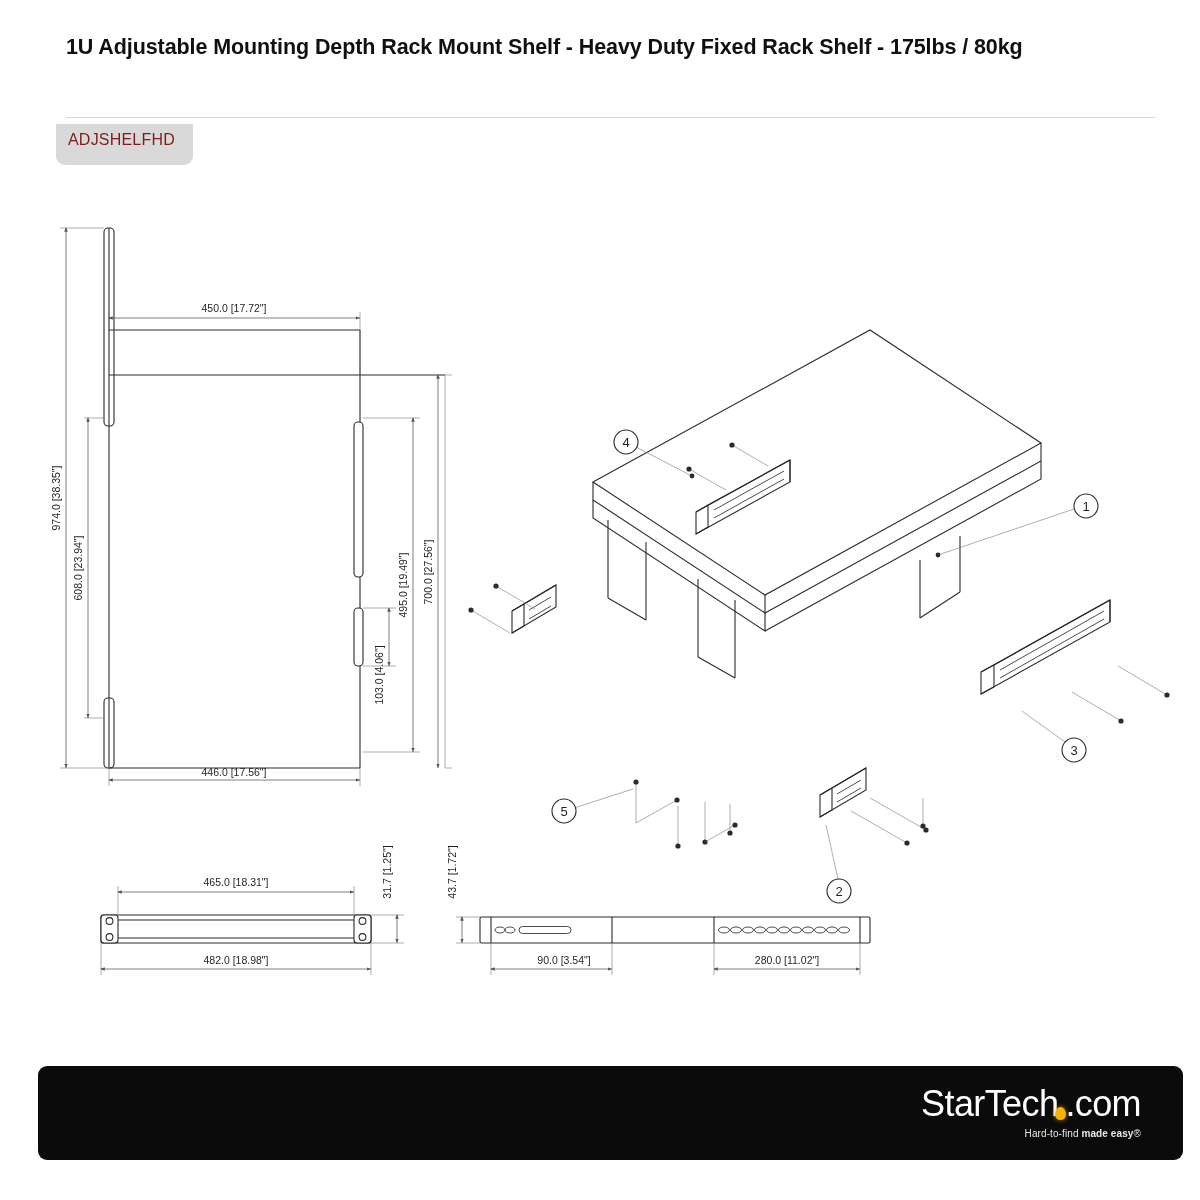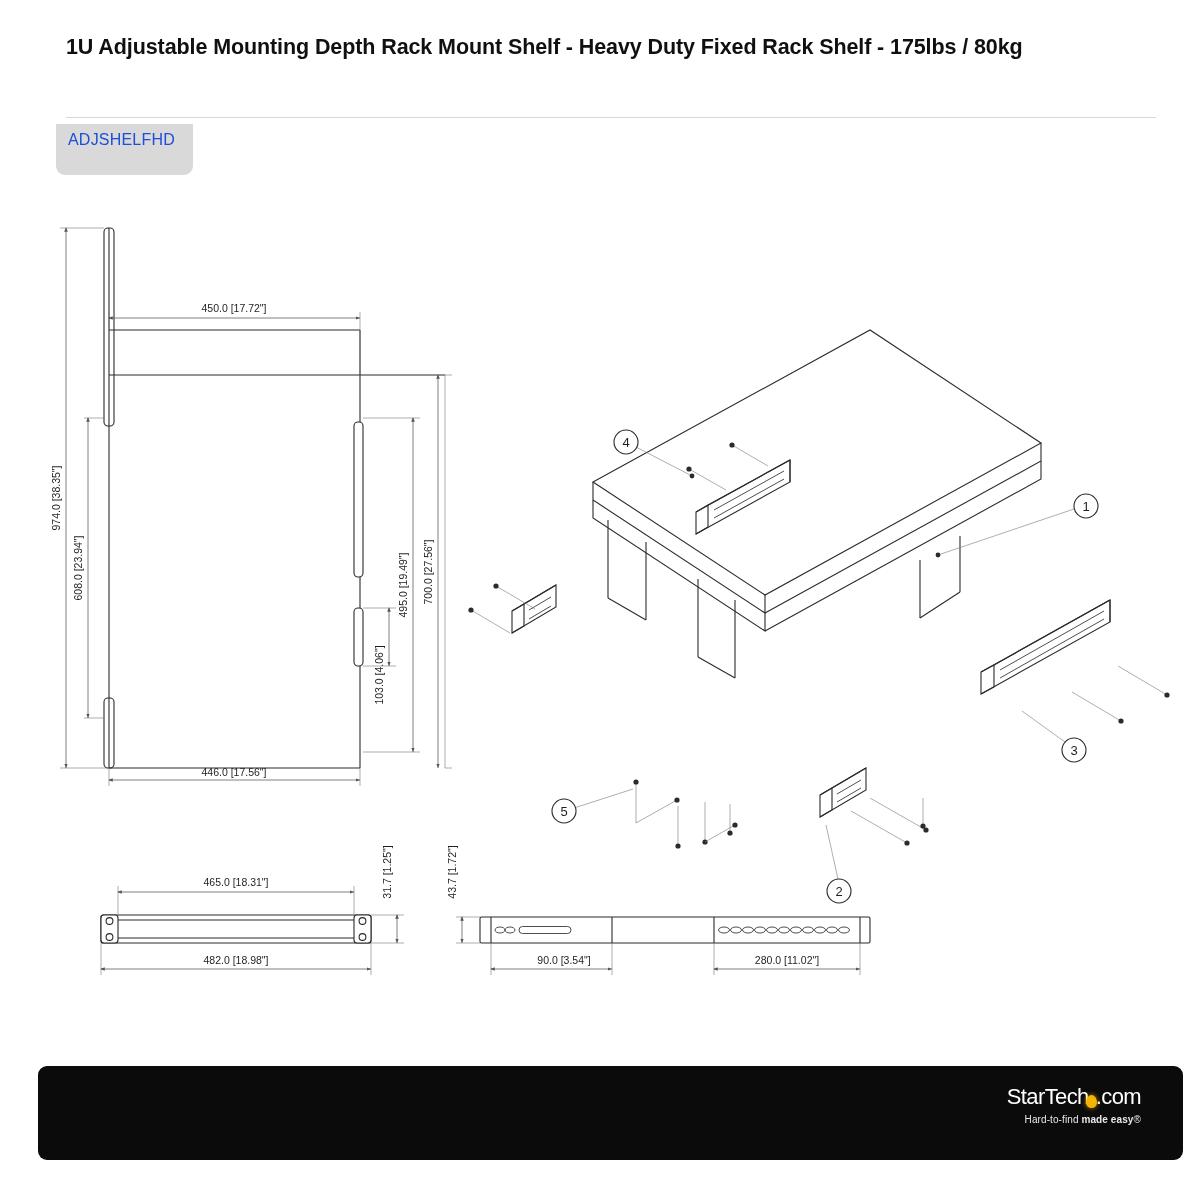--- a/index.html
+++ b/index.html
@@ -21,43 +21,43 @@
     font-size:21.5px;font-weight:bold;line-height:30px;
     letter-spacing:-0.1px;color:#101010;
   }
   .title-rule{
     position:absolute;left:58px;top:117px;width:1090px;height:1px;
     background:#d8d8d8;
   }
   .sku-badge{
     position:absolute;left:48px;top:124px;
     background:#d9d9d9;
-    color:#1d4ed8;
+    color:#7f1d1d;
     font-size:16px;
-    padding:7px 18px 26px 12px;
+    padding:7px 18px 16px 12px;
     border-radius:0 0 9px 9px;
     letter-spacing:0.2px;
     white-space:nowrap;
   }
 
   
   .drawing{position:absolute;left:0;top:170px;width:1200px;height:870px;}
   .drawing svg{display:block;}
 
   
   .footer{
     position:absolute;left:30px;top:1066px;width:1145px;height:94px;
     background:#0b0b0b;border-radius:9px;
   }
   .logo{
     position:absolute;right:42px;top:20px;text-align:right;
     line-height:1;
   }
   .logo-main{
-    font-size:22px;color:#ffffff;font-weight:normal;
+    font-size:36px;color:#ffffff;font-weight:normal;
     letter-spacing:-0.6px;white-space:nowrap;position:relative;
   }
   .logo-main .dotmark{
     display:inline-block;width:11px;height:13px;
     background:#f5b400;border-radius:50% 50% 50% 50%/60% 60% 40% 40%;
     position:relative;top:4px;margin:0 -1px 0 -3px;
     box-shadow:0 0 4px 1px rgba(245,180,0,.45);
   }
   .logo-tag{
     font-size:10px;color:#e8e8e8;margin-top:7px;

